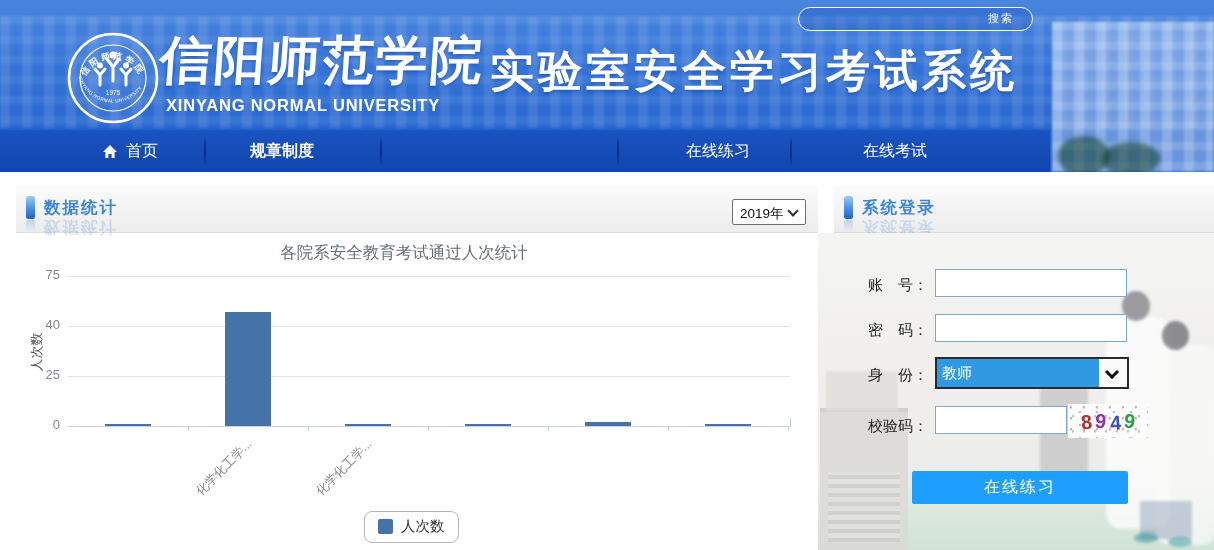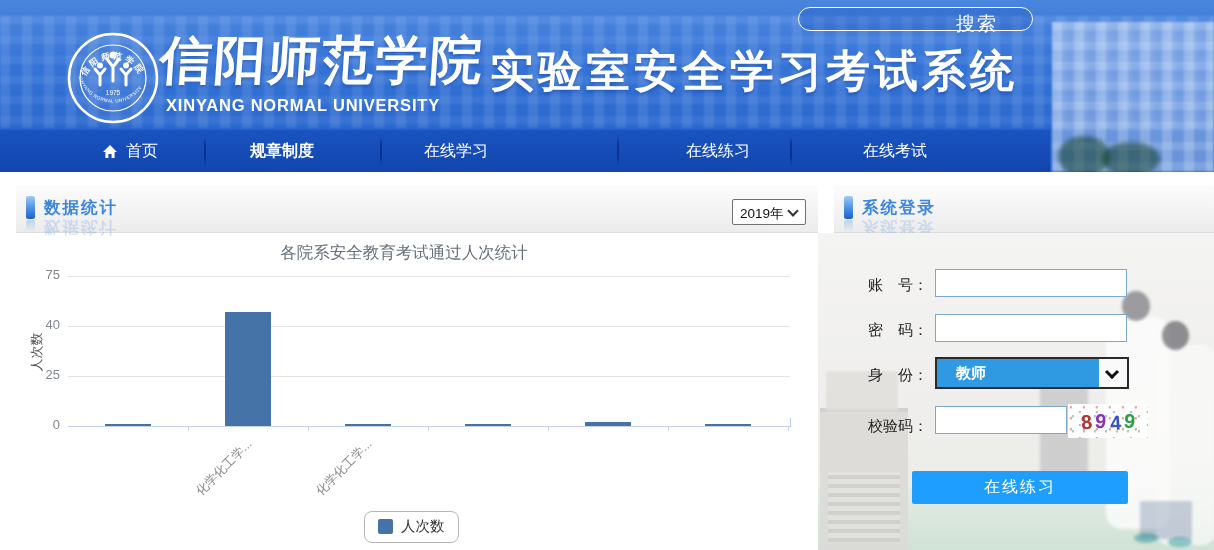--- a/index.html
+++ b/index.html
@@ -31,21 +31,21 @@
 
   .logo-wrap { position:absolute; left:66px; top:31px; width:94px; height:94px; }
   .zh-name { position:absolute; left:160px; top:26px; width:330px; color:#fff; font-size:52px; font-weight:700;
     letter-spacing:2px; transform:skewX(-4deg); text-shadow:0 2px 3px rgba(10,50,140,.35); white-space:nowrap; }
   .en-name { position:absolute; left:166px; top:96px; color:#fff; font-size:16.5px; font-weight:700; letter-spacing:.8px; white-space:nowrap; }
   .sys-title { position:absolute; left:490px; top:42px; color:#fff; font-size:44px; font-weight:700; letter-spacing:4px;
     text-shadow:0 2px 3px rgba(10,50,140,.35); white-space:nowrap; }
 
   .search-pill { position:absolute; left:798px; top:7px; width:235px; height:24px; border:1.5px solid #fff;
     border-radius:13px; background:rgba(25,80,190,.28); cursor:pointer; }
-  .search-pill span { position:absolute; right:34px; top:3px; color:#fff; font-size:19px; letter-spacing:2px;font-family:Liberation Mono, monospace; }
+  .search-pill span { position:absolute; right:18px; top:3px; color:#fff; font-size:11px; letter-spacing:2px;font-family:Liberation Mono, monospace; }
 
   
   .panel { position:absolute; top:185px; background:#fff; }
   .stats-panel { left:0; width:808px; height:365px; }
   .login-panel { left:818px; width:396px; height:365px; }
   .panel-head { position:absolute; left:16px; top:0; width:100%; height:48px;
     background:linear-gradient(180deg,#fcfcfc,#ececec); border-bottom:1px solid #ddd; }
   .accent-bar { position:absolute; left:10px; top:11px; width:9px; height:23px; border-radius:2.5px;
     background:linear-gradient(180deg,#9ecbf7,#4a8fe2 55%,#1f5fc4); }
   .accent-mirror { position:absolute; left:10px; top:35px; width:9px; height:12px; border-radius:2px; opacity:.3;
@@ -99,21 +99,21 @@
   .coat2 { left:338px; top:112px; width:60px; height:200px; border-radius:14px; background:rgba(250,250,248,.75); }
   .jeans { left:322px; top:268px; width:52px; height:38px; background:rgba(105,125,160,.35); }
   .shoe1 { left:316px; top:300px; width:24px; height:10px; border-radius:50%; background:rgba(45,148,160,.5); }
   .shoe2 { left:350px; top:304px; width:24px; height:10px; border-radius:50%; background:rgba(45,148,160,.5); }
 
   .form-label { position:absolute; left:50px; font-size:15px; color:#222; white-space:nowrap; }
   .txt-input { position:absolute; left:117px; width:192px; height:28px; border:1px solid #7da7cc;
     background:#fff; font-size:14px; padding:0 6px; outline:none; }
   .role-select { position:absolute; left:117px; top:124px; width:194px; height:32px; border:2px solid #2a2a2a;
     background:#fff; display:flex; cursor:pointer; }
-  .role-highlight { flex:1; background:#2f9ae2; color:#fff; font-size:15px; line-height:28px; padding-left:19px;font-weight:bold; }
+  .role-highlight { flex:1; background:#2f9ae2; color:#fff; font-size:15px; line-height:28px; padding-left:5px; }
   .role-arrow-zone { width:28px; background:#fafafa; position:relative; }
   .role-arrow-zone .chev2 { position:absolute; left:8px; top:8px; width:10px; height:10px;
     border-right:3px solid #111; border-bottom:3px solid #111; transform:rotate(45deg); }
   .captcha-input { width:132px; }
   .captcha-img { position:absolute; left:250px; top:171px; width:80px; height:34px; background:#fdfdfd;
     display:flex; align-items:center; justify-content:center; gap:3px; cursor:pointer;
     background-image:
       radial-gradient(circle at 22% 30%, rgba(200,70,70,.45) 1px, transparent 1.6px),
       radial-gradient(circle at 70% 62%, rgba(70,120,200,.45) 1px, transparent 1.6px),
       radial-gradient(circle at 45% 82%, rgba(70,160,95,.45) 1px, transparent 1.6px);
@@ -180,23 +180,20 @@
               <path d="M8 1 L15 8 L12.6 8 L12.6 14 L9.6 14 L9.6 10 L6.4 10 L6.4 14 L3.4 14 L3.4 8 L1 8 Z" fill="#fff"></path>
             </svg>
         </span>
         <span>首页</span>
       </div>
       <div class="nav-sep" style="left:204px;"></div>
       <div class="nav-item" style="left:282px;font-weight:bold;">
         <span>规章制度</span>
       </div>
       <div class="nav-sep" style="left:380px;"></div>
-      <div class="nav-item" style="left:456px;">
-        <span>在线学习</span>
-      </div>
       <div class="nav-sep" style="left:617px;"></div>
       <div class="nav-item" style="left:718px;">
         <span>在线练习</span>
       </div>
       <div class="nav-sep" style="left:790px;"></div>
       <div class="nav-item" style="left:895px;justify-content:flex-end;">
         <span>在线考试</span>
       </div>
     </nav>
   </header>

